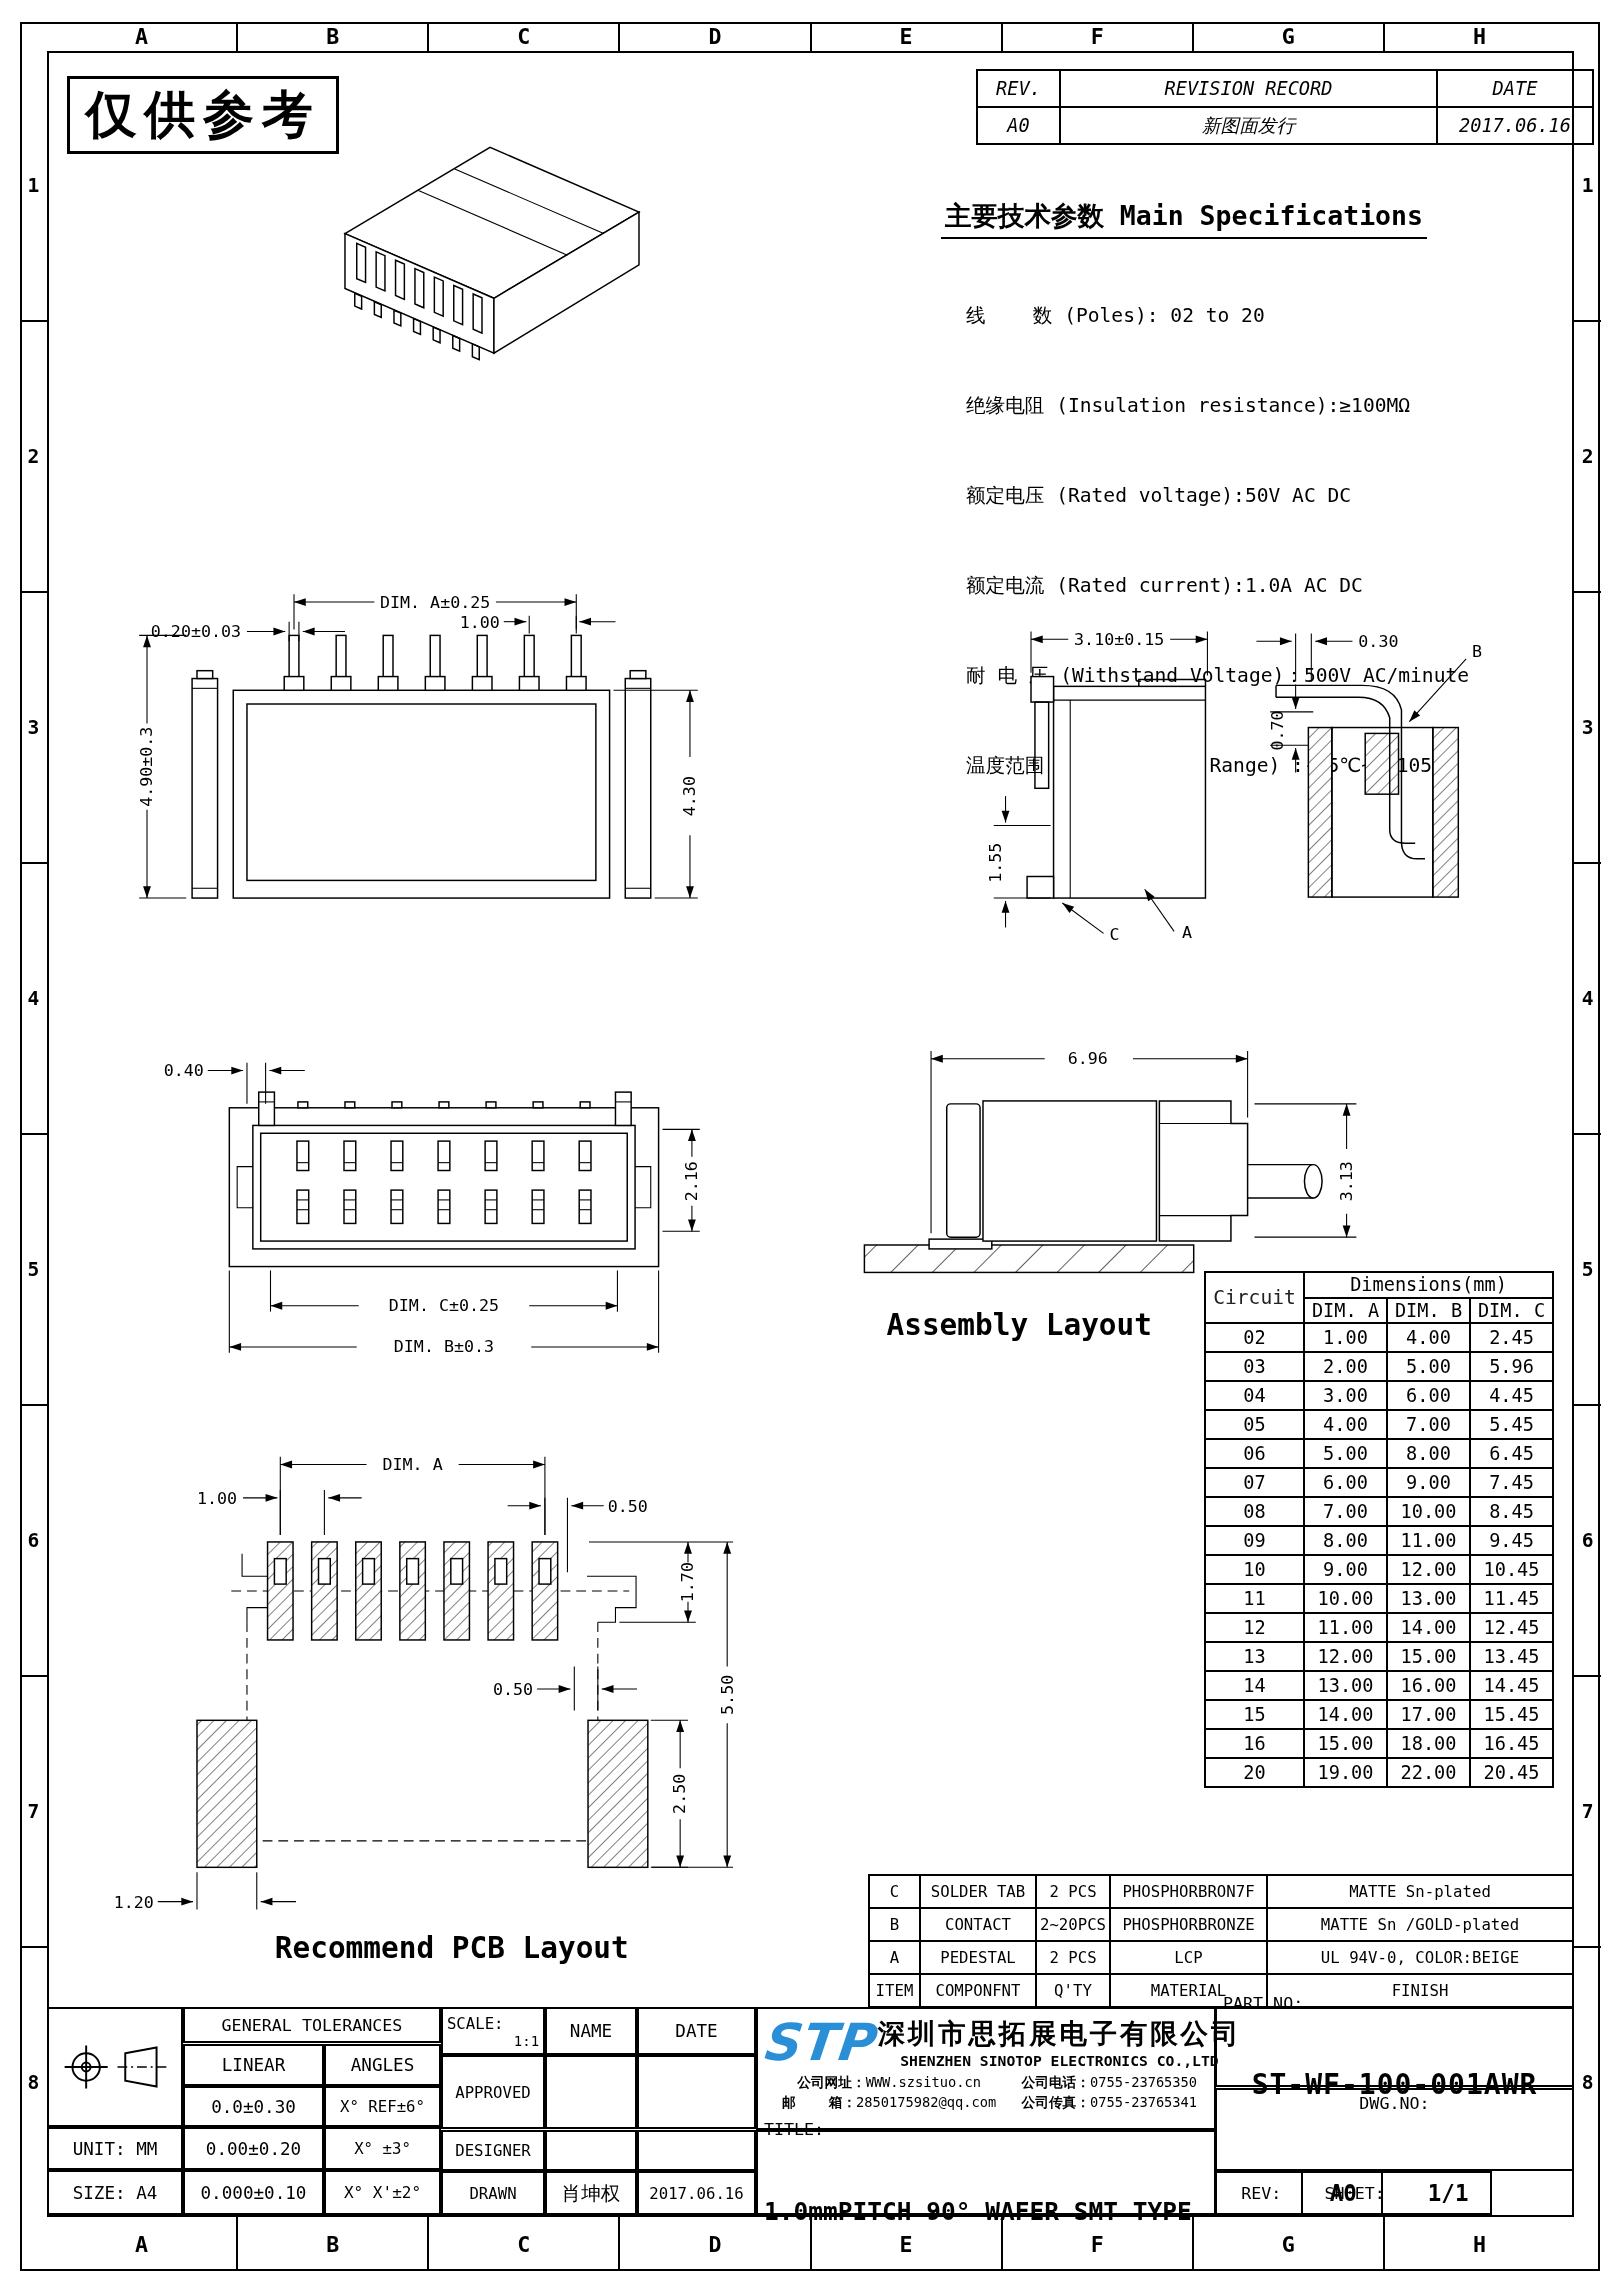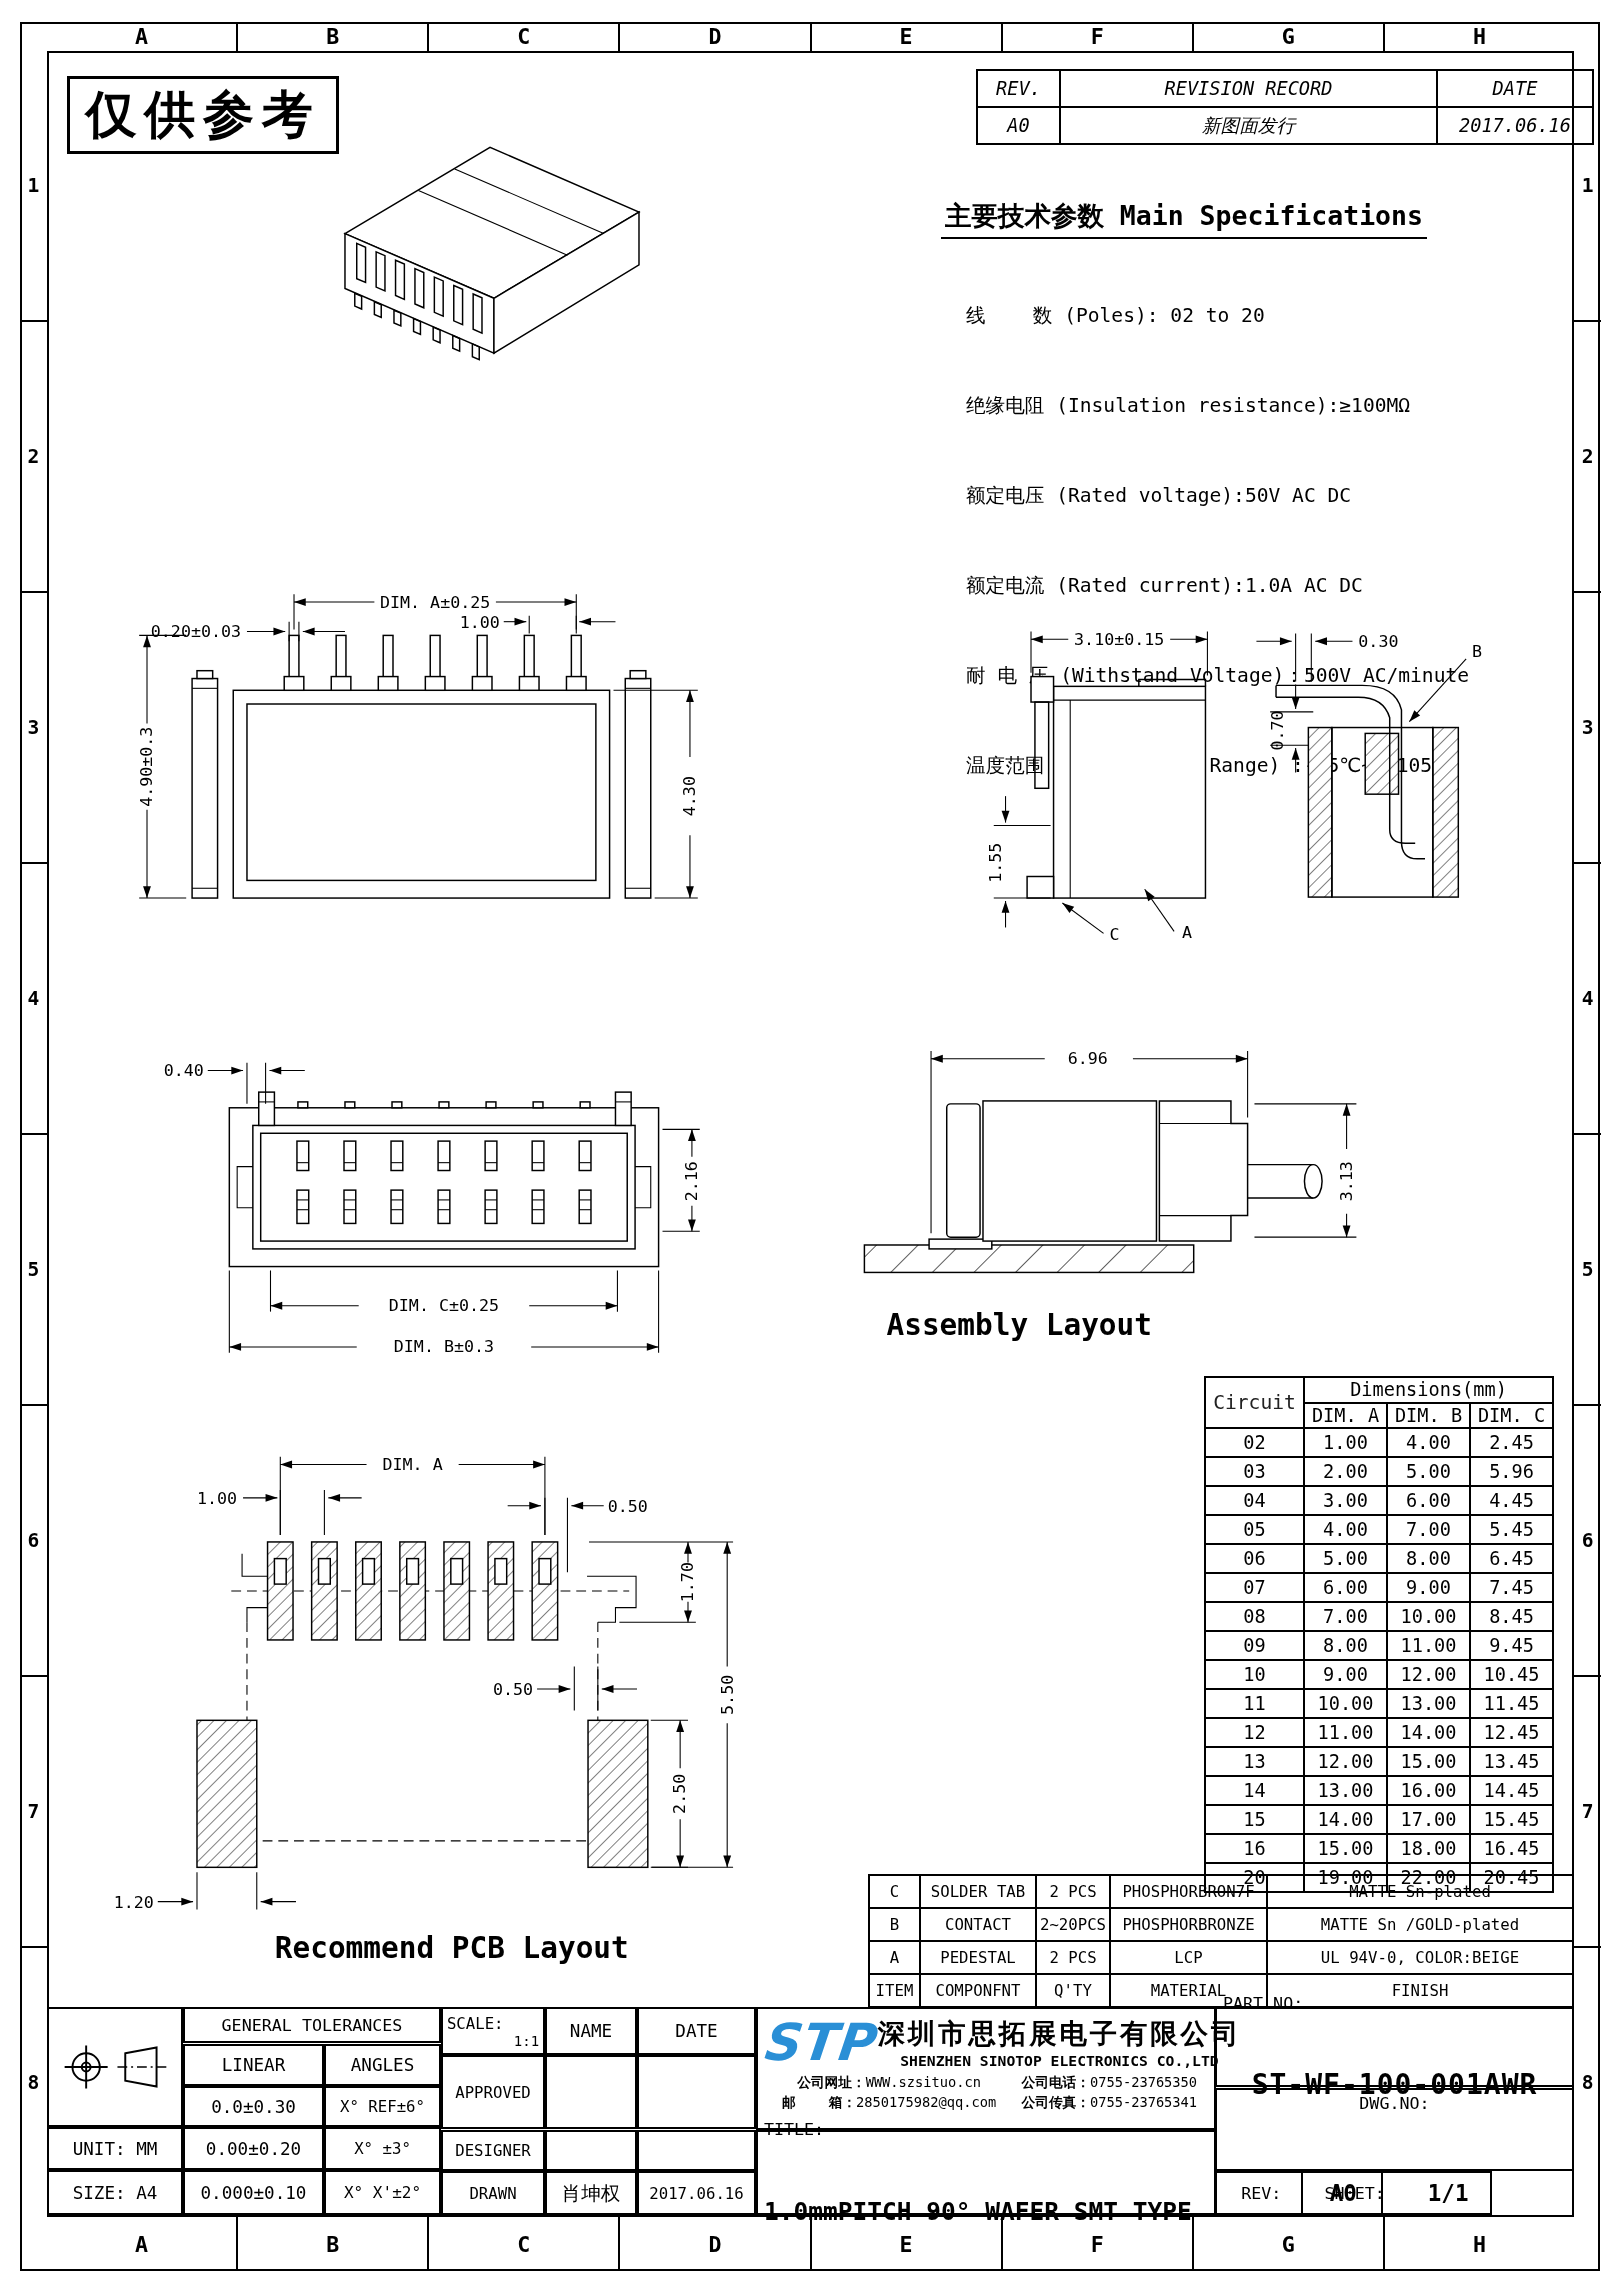--- a/index.html
+++ b/index.html
@@ -35,21 +35,21 @@
   
   .rev-table{left:976px;top:69px;font-style:italic;}
   .rev-table table{width:617px;border:2.9px solid #000;}
   .rev-table td{height:37px;font-size:18.6px;}
   
   .spec-title{left:941px;top:198px;font:600 26.5px "DejaVu Sans Mono","DejaVu Sans",sans-serif;
     border-bottom:2px solid #000;padding:0 3.9px 2.9px 3.9px;white-space:pre;}
   .spec-lines{left:966px;top:241px;font:500 19.6px "DejaVu Sans Mono","DejaVu Sans",sans-serif;
     white-space:pre;line-height:30px;}
   
-  .dim-table{left:1204px;top:1376px;}
+  .dim-table{left:1204px;top:1271px;}
   .dim-table table{width:349px;border:2.9px solid #000;}
   .dim-table td{font-size:18.6px;height:29px;}
   .dim-table .hdr{height:25.5px;font-size:18.6px;}
   .dim-table .circ{font-size:19.6px;color:#222;}
   
   .bom-table{left:868px;top:1874px;}
   .bom-table table{width:704px;border:2.9px solid #000;}
   .bom-table td{height:33px;font-size:15.7px;}
   
   .tb-cell{border:2px solid #000;display:flex;align-items:center;justify-content:center;

